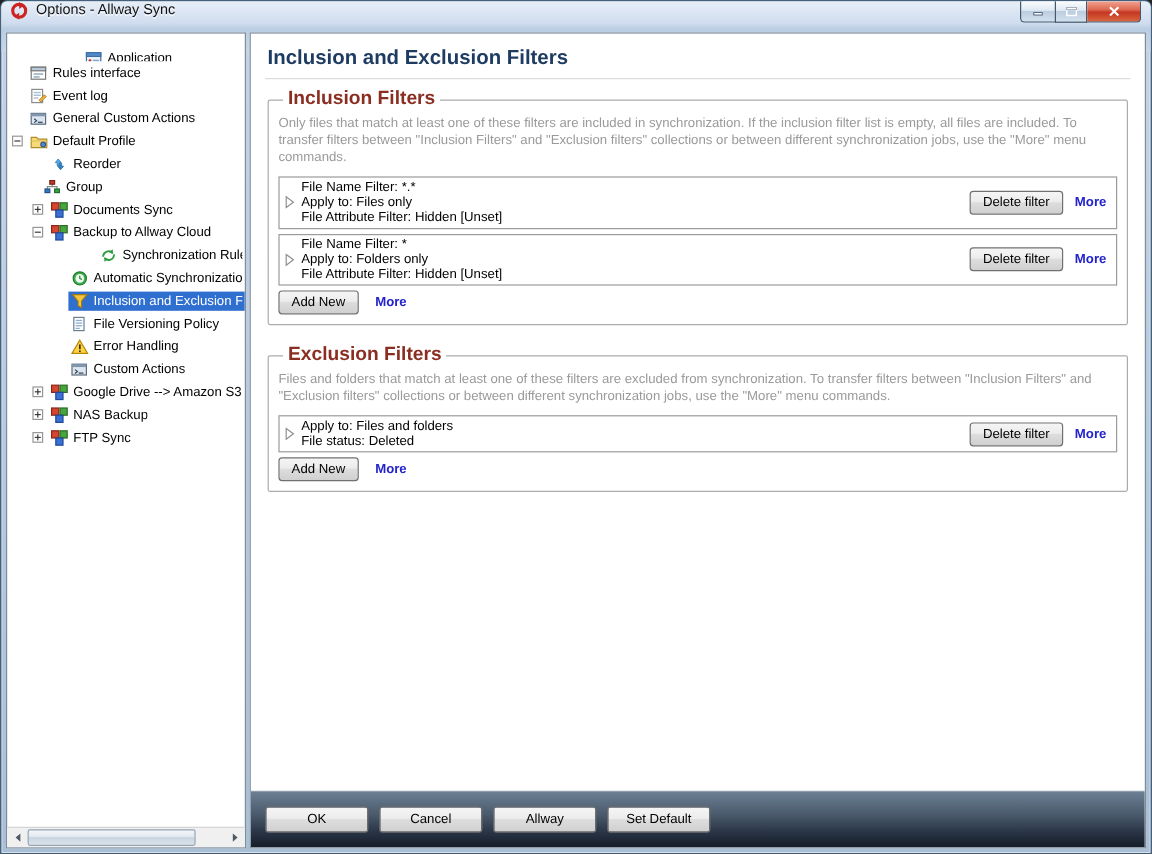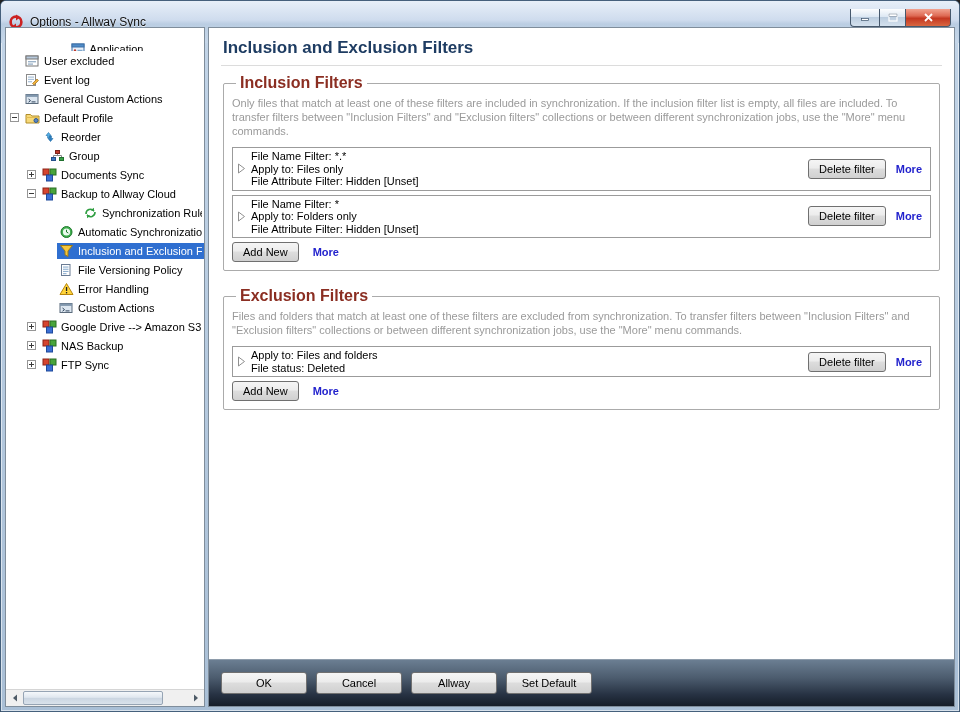--- a/index.html
+++ b/index.html
@@ -3,21 +3,21 @@
 <meta charset="utf-8">
 <style>
   *{margin:0;padding:0;box-sizing:border-box}
   html,body{width:960px;height:712px}
   body{font-family:"Liberation Sans",sans-serif;background:#222}
 
   .window{position:relative;width:960px;height:712px;background:linear-gradient(#c3d5e8,#a9bfd6);
     border:1px solid #45607c;border-radius:6px 6px 0 0;overflow:hidden;
     box-shadow:inset 0 0 0 1px rgba(255,255,255,.55)}
 
-  .titlebar{height:42px;display:flex;align-items:center;padding:0 8px 0 7px;
+  .titlebar{height:42px;display:flex;align-items:flex-start;padding:0 8px 0 7px;
     background:linear-gradient(#e7eff8,#cfdcee 45%,#bacde2 55%,#c6d7e9)}
   .app-icon{width:16px;height:16px;flex:none;display:flex}
   .title{font-size:12px;color:#111;margin-left:6px;flex:1;white-space:nowrap;text-shadow:0 1px 0 rgba(255,255,255,.7)}
   .win-controls{display:flex;height:26px;align-items:flex-start}
   .wbtn{height:18px;border:1px solid #46586c;border-top:0;display:flex;align-items:center;justify-content:center}
   .wbtn.min{width:29px;border-radius:0 0 0 4px;border-right:0;
     background:linear-gradient(#fcfdfe,#dde8f3 45%,#bccddf 50%,#d4e1ee)}
   .wbtn.max{width:27px;background:linear-gradient(#fcfdfe,#dde8f3 45%,#bccddf 50%,#d4e1ee)}
   .wbtn.close{width:45px;border-radius:0 0 4px 0;border-left:0;
     background:linear-gradient(#f2a390,#de6a54 40%,#c43721 55%,#d96740)}
@@ -128,21 +128,21 @@
             <span class="texp"></span>
             <span class="rowbody">
               <span class="ticon">
                 <svg width="15" height="14" viewBox="0 0 15 14">
                   <rect x="1" y="2" width="12" height="10" fill="#fff" stroke="#777"></rect>
                   <rect x="1" y="2" width="12" height="3" fill="#b7c9dc" stroke="#777"></rect>
                   <rect x="3" y="7" width="8" height="1.4" fill="#9db4c9"></rect>
                   <rect x="3" y="9.4" width="5" height="1.4" fill="#9db4c9"></rect>
                 </svg>
               </span>
-              <span class="tlabel">User excluded</span>
+              <span class="tlabel">Rules interface</span>
             </span>
           </div>
           <div class="trow" style="padding-left: 4px;">
             <span class="texp"></span>
             <span class="rowbody">
               <span class="ticon">
                 <svg width="15" height="14" viewBox="0 0 15 14">
                   <rect x="1.5" y="1.5" width="9" height="11" fill="#fff" stroke="#8a8a8a"></rect>
                   <rect x="3" y="3.5" width="6" height="1.2" fill="#a9c0d8"></rect>
                   <rect x="3" y="5.8" width="6" height="1.2" fill="#a9c0d8"></rect>
@@ -185,21 +185,21 @@
             <span class="rowbody">
               <span class="ticon">
                 <svg width="15" height="14" viewBox="0 0 15 14">
                   <path d="M4 5.5 L6.5 2.5 L9 5.5 L7.4 5.5 L7.4 8 L5.6 8 L5.6 5.5 Z" fill="#54b0e8" stroke="#1f6ca8" stroke-width="0.6"></path>
                   <path d="M6 8.5 L8.5 11.5 L11 8.5 L9.4 8.5 L9.4 6 L7.6 6 L7.6 8.5 Z" fill="#2f7fc1" stroke="#1f6ca8" stroke-width="0.6"></path>
                 </svg>
               </span>
               <span class="tlabel">Reorder</span>
             </span>
           </div>
-          <div class="trow" style="padding-left: 29px;">
+          <div class="trow" style="padding-left: 15px;">
             <span class="texp"></span>
             <span class="rowbody">
               <span class="ticon">
                 <svg width="15" height="14" viewBox="0 0 15 14">
                   <path d="M7.5 4.5 L7.5 6.5 M3.5 8.5 L3.5 6.5 L11.5 6.5 L11.5 8.5" fill="none" stroke="#888"></path>
                   <rect x="5.5" y="1.5" width="4" height="3" fill="#c0392b" stroke="#7c241a"></rect>
                   <rect x="1.5" y="8.5" width="4" height="3" fill="#3c78c0" stroke="#24508a"></rect>
                   <rect x="9.5" y="8.5" width="4" height="3" fill="#3aa04a" stroke="#20702e"></rect>
                 </svg>
               </span>

